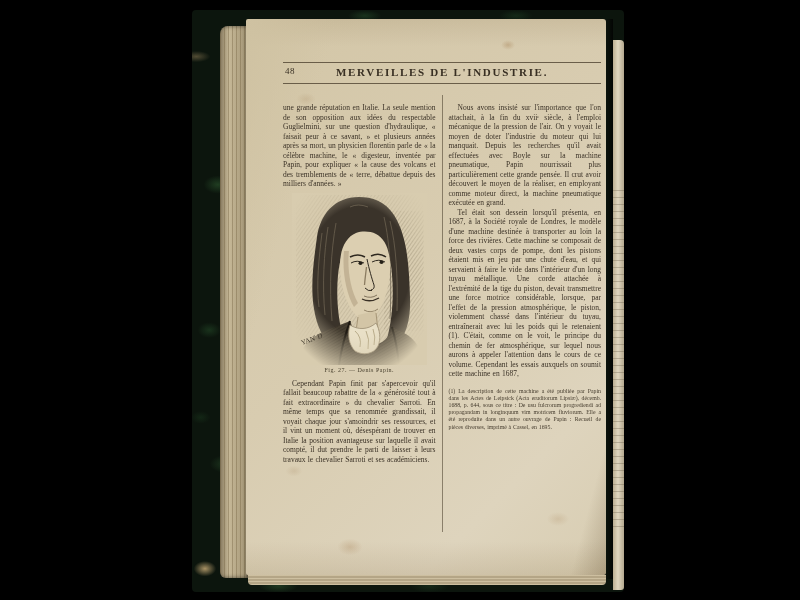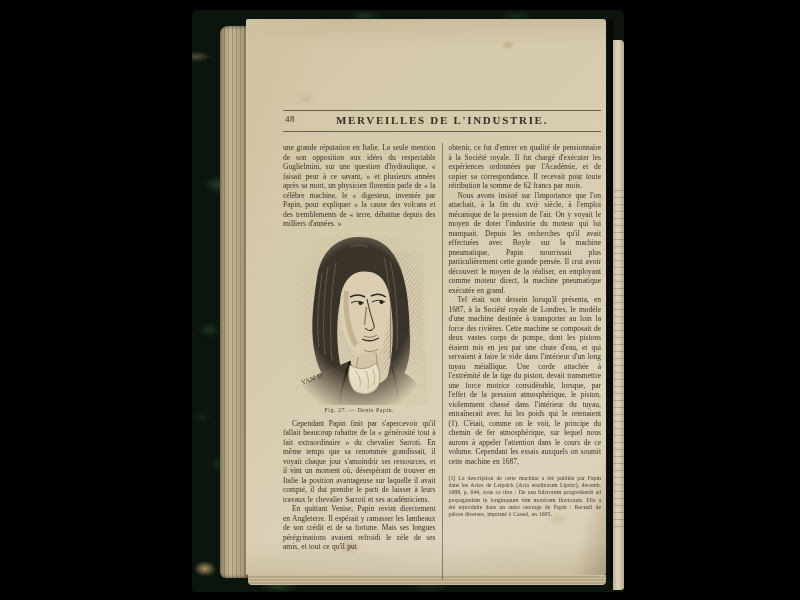--- a/index.html
+++ b/index.html
@@ -65,31 +65,31 @@
     background-color:#e0d6bf;
     background-image:
       linear-gradient(90deg, rgba(120,100,60,.35), rgba(0,0,0,0) 45%, rgba(90,75,45,.3) 95%),
       repeating-linear-gradient(180deg, rgba(80,70,52,.28) 0 1px, rgba(0,0,0,0) 1px 7px);
     background-size:100% 100%, 100% 62%;
     background-position:0 0, 0 150px;
     background-repeat:no-repeat, no-repeat;
     border-radius:0 4px 3px 0;
   }
   
-  .content{position:absolute;inset:0;color:#382f23;margin-top:48px;}
+  .content{position:absolute;inset:0;color:#382f23;}
   .rule{position:absolute;left:37px;width:318px;height:1px;background:rgba(70,58,40,.75);}
   .rule.top{top:43px;}
   .rule.bottom{top:64px;}
   .running-head{position:absolute;top:47px;left:37px;width:318px;height:14px;}
   .folio{position:absolute;left:2px;top:0;font-size:9px;letter-spacing:.5px;}
   .head-title{
     position:absolute;left:0;right:0;top:0;text-align:center;
     font-size:11px;font-weight:bold;letter-spacing:1.7px;
   }
-  .text-block{position:absolute;top:76px;left:37px;width:318px;display:flex;gap:13px;}
+  .text-block{position:absolute;top:84px;left:37px;width:318px;display:flex;gap:13px;}
   .col{width:152.5px;}
   .col p{
     margin:0;font-size:7.5px;line-height:9.5px;text-align:justify;
     text-indent:9px;color:#3a3126;word-spacing:.4px;
   }
   .col p.no-indent{text-indent:0;}
   .col-divider{position:absolute;left:195.5px;top:76px;width:1px;height:437px;background:rgba(70,58,40,.55);}
   figure.portrait{margin:4px 0 6px 0;width:152.5px;text-align:center;}
   figure.portrait svg{display:block;margin:0 auto;}
   figcaption{
@@ -173,25 +173,23 @@
                 <path d="M63 138 Q70 144 68 154 M74 138 Q78 146 76 156 M81 136 Q84 144 82 152" stroke="#a2946f" stroke-width=".7" fill="none"></path>
 
                 <rect x="0" y="0" width="135" height="172" fill="url(#fade)"></rect>
 
                 <text transform="rotate(-20 10 152)" x="10" y="152" font-size="7" fill="#3f382c">YAN' D</text>
               </svg>
               <figcaption>Fig. 27. — Denis Papin.</figcaption>
             </figure>
 
             <p>Cependant Papin finit par s'apercevoir qu'il fallait beaucoup rabattre de la « générosité tout à fait extraordinaire » du chevalier Sarroti. En même temps que sa renommée grandissait, il voyait chaque jour s'amoindrir ses ressources, et il vint un moment où, désespérant de trouver en Italie la position avantageuse sur laquelle il avait compté, il dut prendre le parti de laisser à leurs travaux le chevalier Sarroti et ses académiciens.</p>
-            <p>En quittant Venise, Papin revint directement en Angleterre. Il espérait y ramasser les lambeaux de son crédit et de sa fortune. Mais ses longues pérégrinations avaient refroidi le zèle de ses amis, et tout ce qu'il put</p>
           </div>
 
           <div class="col">
-            <p class="no-indent">obtenir, ce fut d'entrer en qualité de pensionnaire à la Société royale. Il fut chargé d'exécuter les expériences ordonnées par l'Académie, et de copier sa correspondance. Il recevait pour toute rétribution la somme de 62 francs par mois.</p>
             <p>Nous avons insisté sur l'importance que l'on attachait, à la fin du xviiᵉ siècle, à l'emploi mécanique de la pression de l'air. On y voyait le moyen de doter l'industrie du moteur qui lui manquait. Depuis les recherches qu'il avait effectuées avec Boyle sur la machine pneumatique, Papin nourrissait plus particulièrement cette grande pensée. Il crut avoir découvert le moyen de la réaliser, en employant comme moteur direct, la machine pneumatique exécutée en grand.</p>
             <p>Tel était son dessein lorsqu'il présenta, en 1687, à la Société royale de Londres, le modèle d'une machine destinée à transporter au loin la force des rivières. Cette machine se composait de deux vastes corps de pompe, dont les pistons étaient mis en jeu par une chute d'eau, et qui servaient à faire le vide dans l'intérieur d'un long tuyau métallique. Une corde attachée à l'extrémité de la tige du piston, devait transmettre une force motrice considérable, lorsque, par l'effet de la pression atmosphérique, le piston, violemment chassé dans l'intérieur du tuyau, entraînerait avec lui les poids qui le retenaient (1). C'était, comme on le voit, le principe du chemin de fer atmosphérique, sur lequel nous aurons à appeler l'attention dans le cours de ce volume. Cependant les essais auxquels on soumit cette machine en 1687,</p>
             <p class="footnote no-indent">(1) La description de cette machine a été publiée par Papin dans les Actes de Leipsick (Acta eruditorum Lipsiæ), décemb. 1688, p. 644, sous ce titre : De usu fulcrorum progrediendi ad propagandam in longinquum vim motricem fluviorum. Elle a été reproduite dans un autre ouvrage de Papin : Recueil de pièces diverses, imprimé à Cassel, en 1695.</p>
           </div>
         </div>
 
       </div>
     </div>
 
     <div class="gutter"></div>

